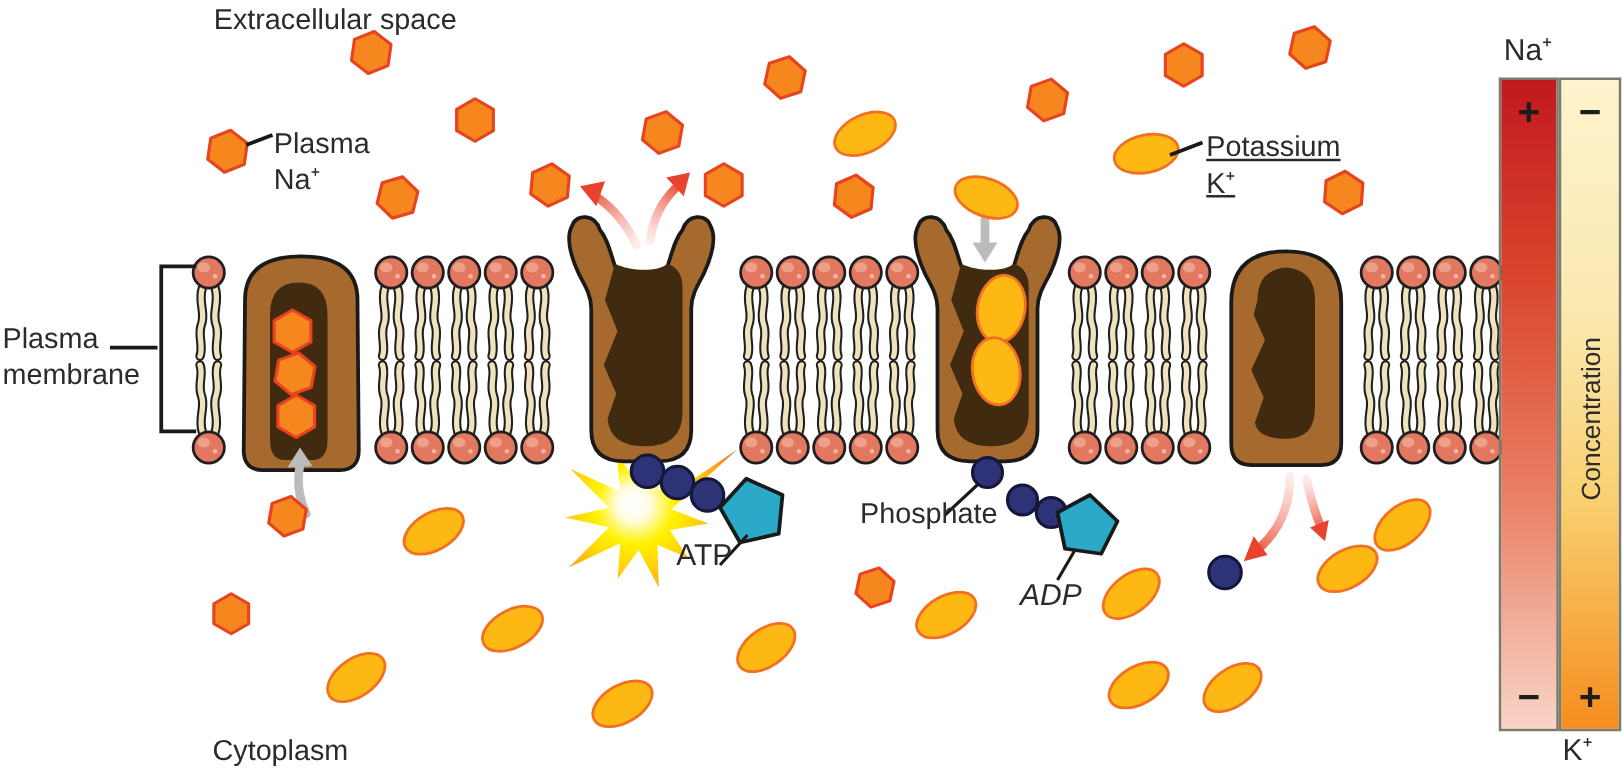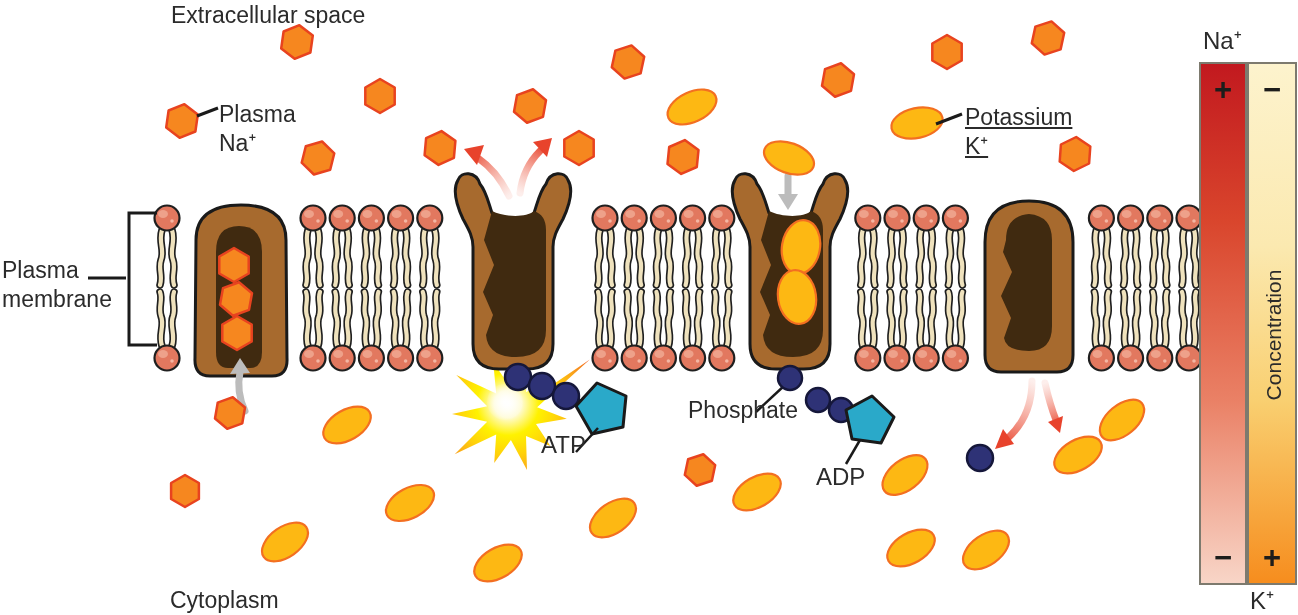--- a/index.html
+++ b/index.html
@@ -501,21 +501,21 @@
   <div class="label" style="left:171px;top:1px;">Extracellular space</div>
   <div class="label" style="left:170px;top:586px;">Cytoplasm</div>
 
   <div class="label" style="left:219px;top:100px;"><span>Plasma</span><br><span>Na⁺</span></div>
 
   <div class="label" style="left:965px;top:103px;text-decoration:underline;"><span>Potassium</span><br><span>K⁺</span></div>
 
   <div class="label" style="left:2px;top:256px;"><span>Plasma</span><br><span>membrane</span></div>
 
   <div class="label small" style="left:541px;top:430px;">ATP</div>
-  <div class="label small" style="left:816px;top:462px;">ADP</div>
+  <div class="label small" style="left:816px;top:462px;font-style:italic;">ADP</div>
   <div class="label" style="left:688px;top:396px;">Phosphate</div>
 
   <div class="label small" style="left:1203px;top:26px;">Na⁺</div>
   <div id="bar-na" class="bar" style="background: linear-gradient(rgb(194, 25, 31) 0%, rgb(217, 69, 44) 30%, rgb(234, 129, 102) 65%, rgb(248, 213, 199) 100%);">
     <div class="sign sign-top">+</div>
     <div class="sign sign-bottom">−</div>
   </div>
   <div id="bar-k" class="bar" style="background: linear-gradient(rgb(253, 243, 205) 0%, rgb(251, 233, 176) 35%, rgb(249, 207, 112) 65%, rgb(246, 141, 30) 100%);">
     <div class="sign sign-top">−</div>
     <div class="sign sign-bottom">+</div>

